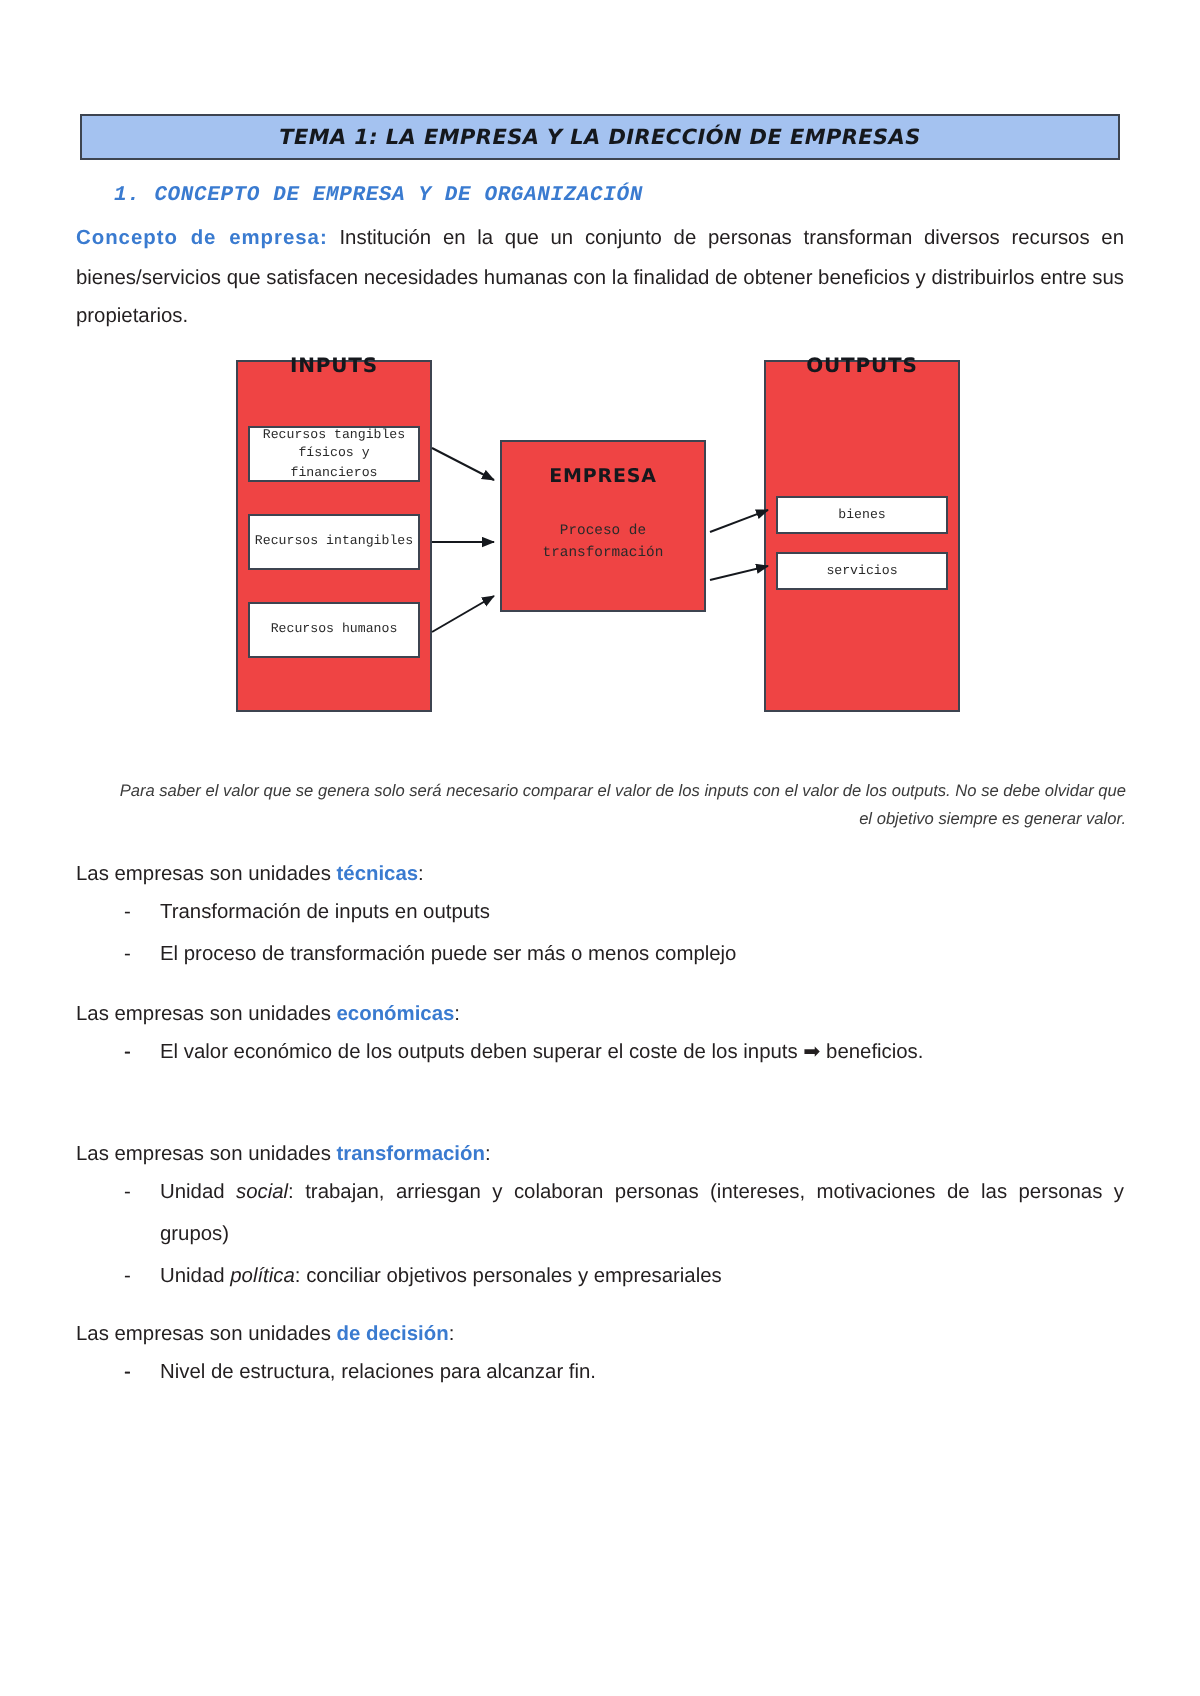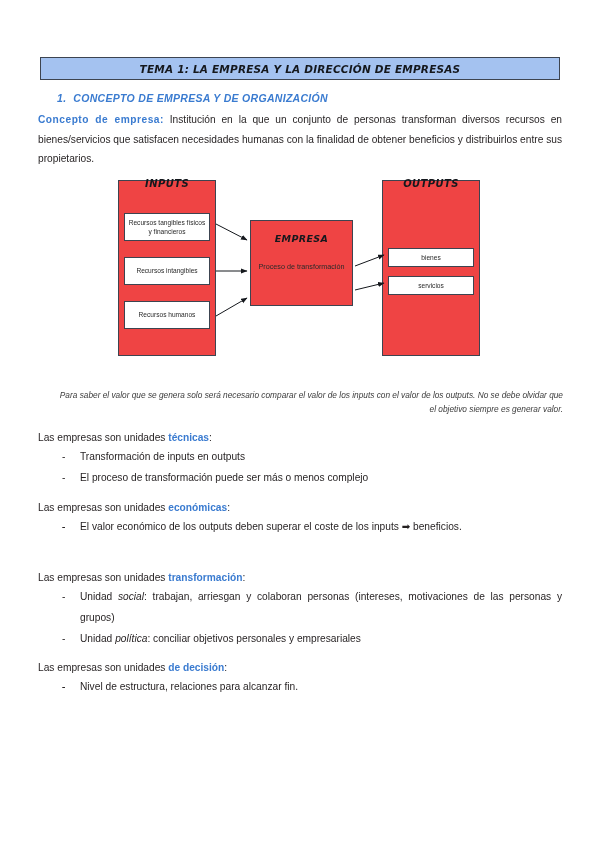--- a/index.html
+++ b/index.html
@@ -45,21 +45,21 @@
     letter-spacing: 0.2px;
     color: #15181d;
     white-space: nowrap;
   }
 
   
   .sec-heading {
     position: absolute;
     left: 57px;
     top: 92px;
-    font-family: Liberation Sans, sans-serif;
+    font-family: Liberation Mono, monospace;
     font-style: italic;
     font-weight: bold;
     font-size: 10.5px;
     color: #3a7bd0;
     letter-spacing: 0.3px;
     white-space: nowrap;
   }
   .sec-heading .num { margin-right: 7px; }
 
   
@@ -98,26 +98,25 @@
     box-sizing: border-box;
     border: 1.2px solid #3d4450;
     background: #ffffff;
     display: flex;
     align-items: center;
     justify-content: center;
     text-align: center;
   }
   .hand {
     font-family: "DejaVu Sans", sans-serif;
-    font-style: italic;
     font-weight: bold;
     color: #15181d;
   }
   .plain {
-    font-family: Liberation Sans, sans-serif;
+    font-family: Liberation Mono, monospace;
     color: #231f20;
   }
 
   #inputs-box   { left: 118px; top: 10px;  width: 98px;  height: 176px; }
   #outputs-box  { left: 382px; top: 10px;  width: 98px;  height: 176px; }
   #empresa-box  { left: 250px; top: 50px;  width: 103px; height: 86px; }
   #valor-box    { left: 250px; top: 146px; width: 103px; height: 30px; }
 
   .box-title {
     position: absolute;

